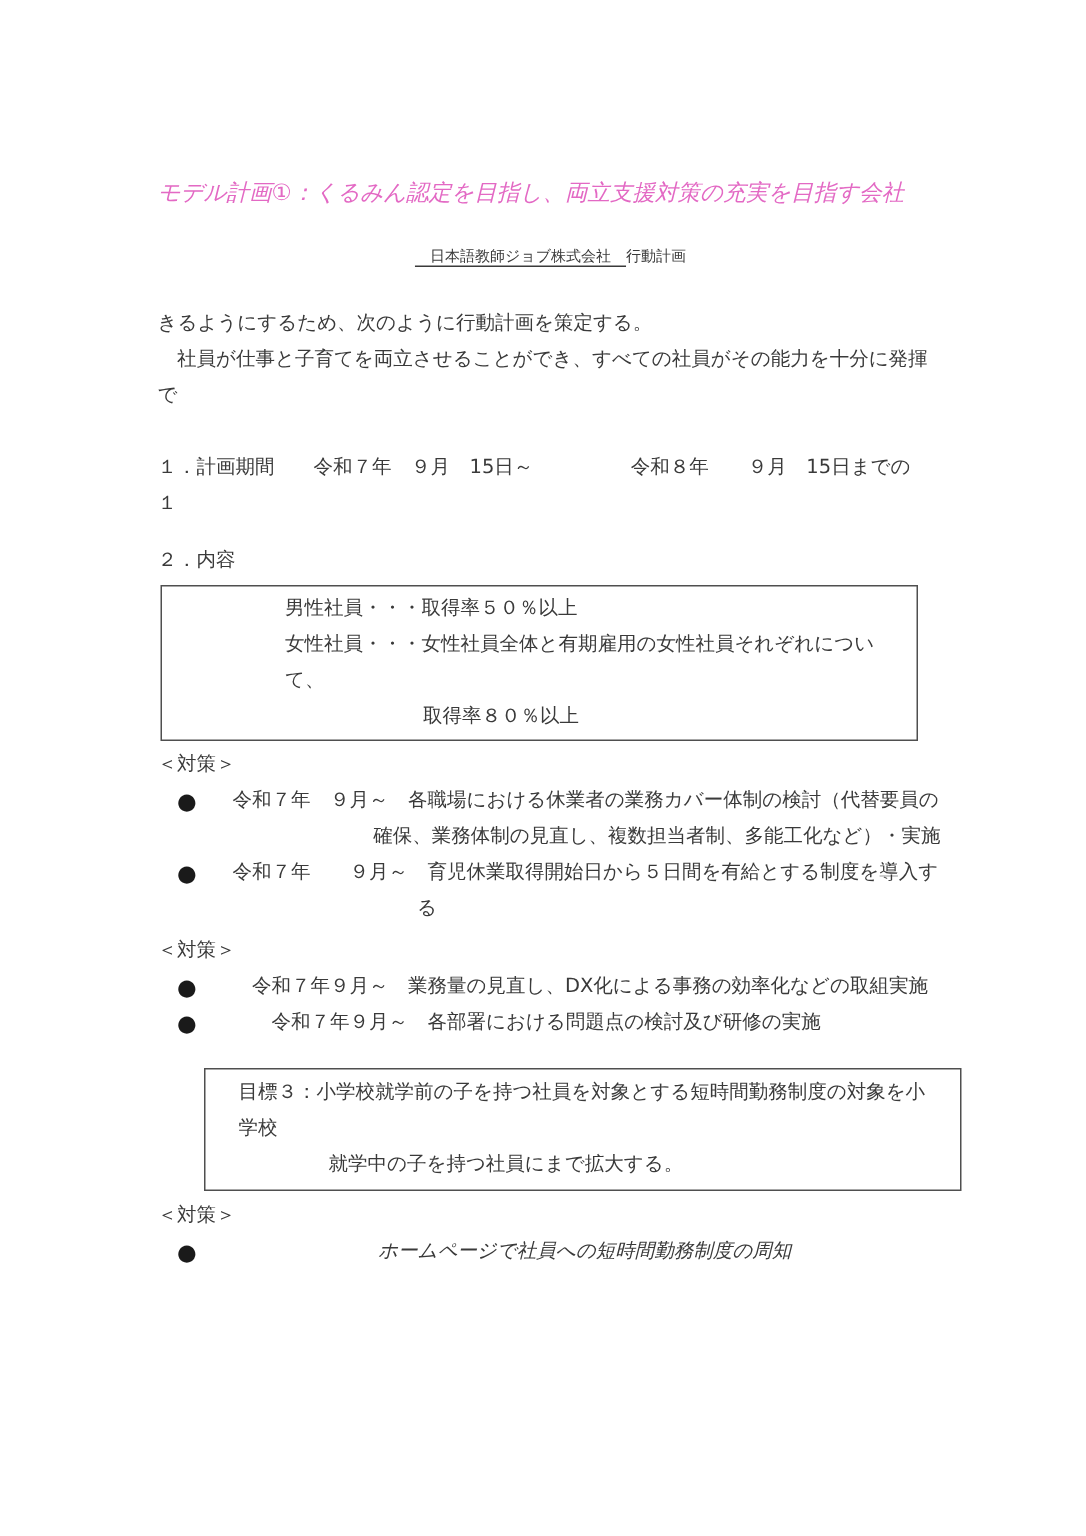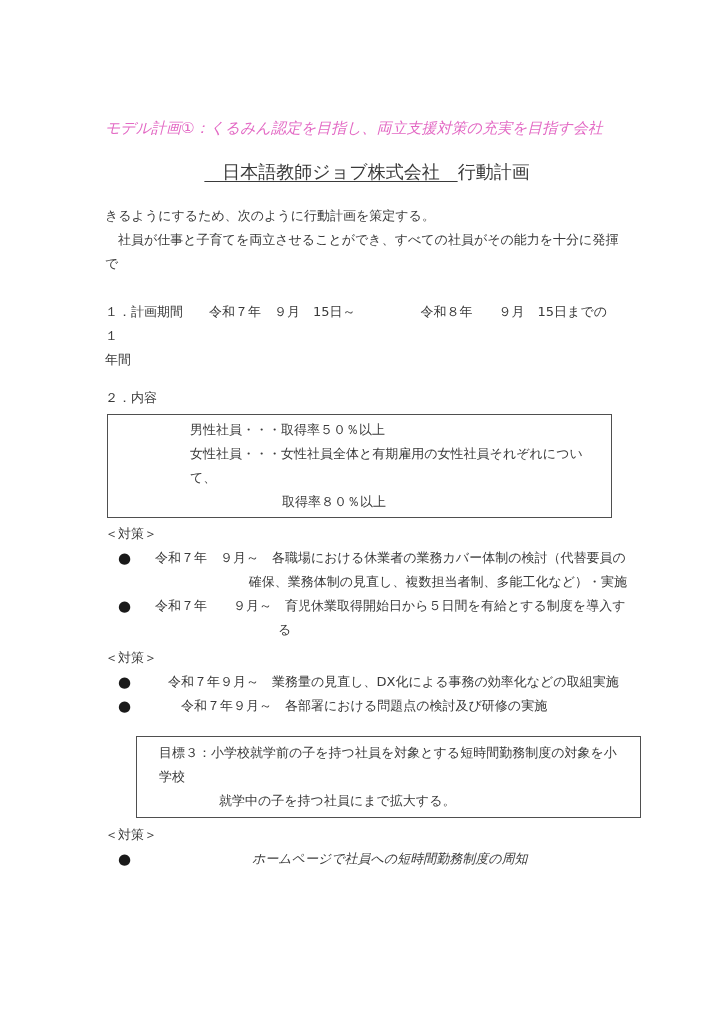--- a/index.html
+++ b/index.html
@@ -26,42 +26,42 @@
     font-size: 15px;
     font-weight: normal;
     color: #e369c4;
     line-height: 24px;
     white-space: pre-wrap;
     font-style: italic;
   }
   .subtitle {
     margin-top: 20px;
     text-align: center;
-    font-size: 18px;
+    font-size: 10px;
   }
   .subtitle .underline {
     text-decoration: underline;
     text-underline-offset: 3px;
   }
   .intro { margin-top: 20px; }
   .period { margin-top: 24px; }
   .section-heading { margin-top: 14px; }
   .goal-box {
     margin-left: 2px;
     width: 505px;
     border: 1px solid #4f4f4f;
     background: #ffffff;
   }
   .goal-box .box-line { padding-left: 22px; padding-right: 12px; }
   .goal-box-1 { margin-top: 4px; padding: 3px 0; }
   .goal-box-2 { margin-top: 14px; padding: 7px 0; }
   .goal-box-3 { margin-top: 18px; padding: 4px 0; margin-left: 31px; }
   .ind-a { padding-left: 82px !important; }   
   .ind-b { padding-left: 174px !important; }  
-  .measures-label { margin-top: 4px; }
+  .measures-label { margin-top: 4px; font-family: Liberation Mono, monospace; }
   .measures-label-3 { margin-top: 5px; }
   .measure { display: flex; }
   .measure .bullet {
     flex: 0 0 50px;
     padding-left: 13px;
     font-size: 15px;
     line-height: 24px;
     color: #1a1a1a;
   }
   .measure .mtext { flex: 1; }
@@ -81,21 +81,20 @@
       <span class="underline">　日本語教師ジョブ株式会社　</span><span>行動計画</span>
     </div>
 
     <div class="intro">
       <div class="line">きるようにするため、次のように行動計画を策定する。</div>
       <div class="line">　社員が仕事と子育てを両立させることができ、すべての社員がその能力を十分に発揮で</div>
     </div>
 
     <div class="period">
       <div class="line">１．計画期間　　令和７年　９月　15日～　　　　　令和８年　　９月　15日までの　１</div>
-      <div class="line">年間</div>
     </div>
 
     <div class="section-heading line">２．内容</div>
 
     <div class="goal-box goal-box-1">
       <div class="line box-line ind-a">男性社員・・・取得率５０％以上</div>
       <div class="line box-line ind-a">女性社員・・・女性社員全体と有期雇用の女性社員それぞれについて、</div>
       <div class="line box-line ind-b">取得率８０％以上</div>
     </div>
     <div class="measures-label line">＜対策＞</div>

